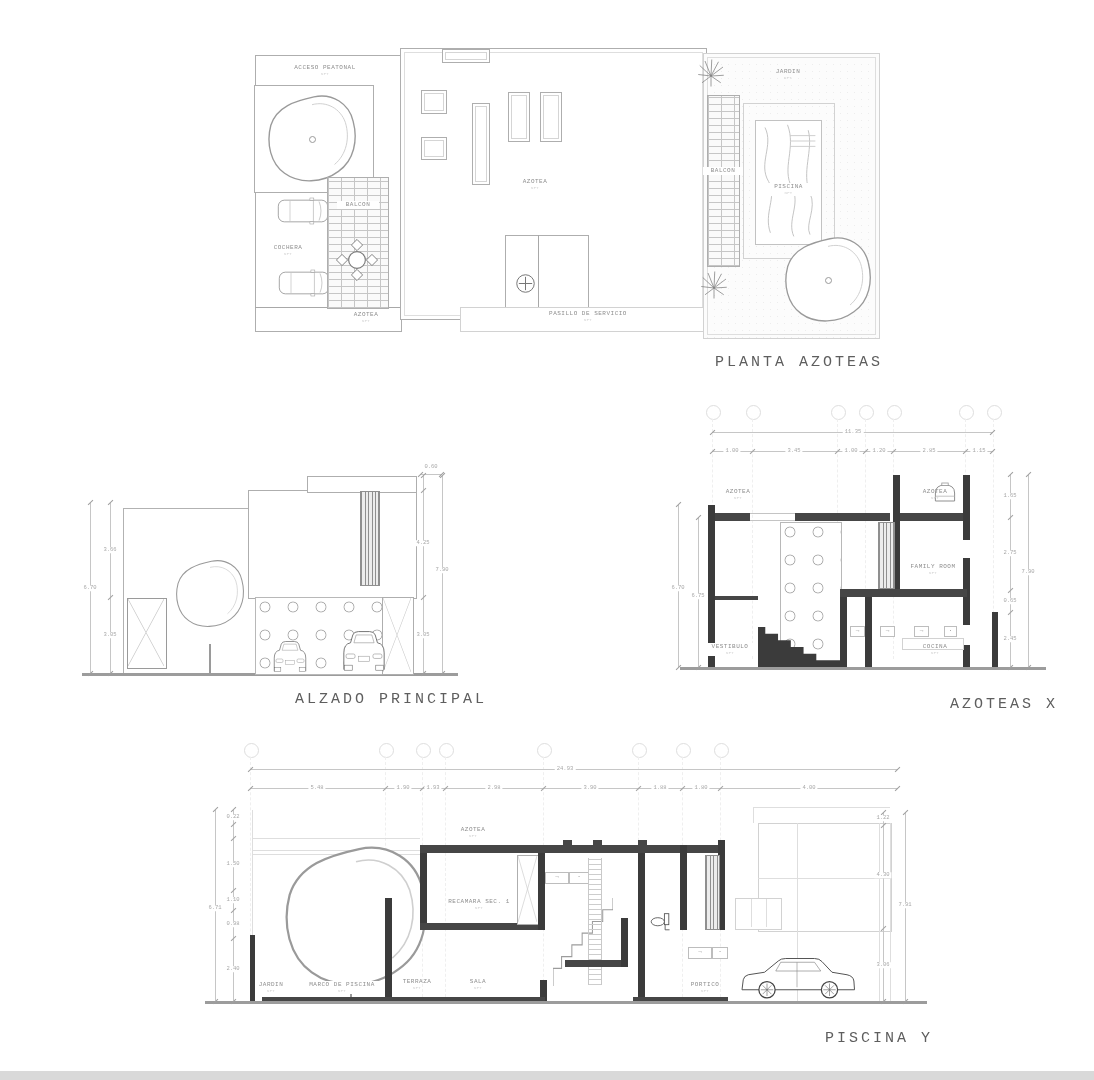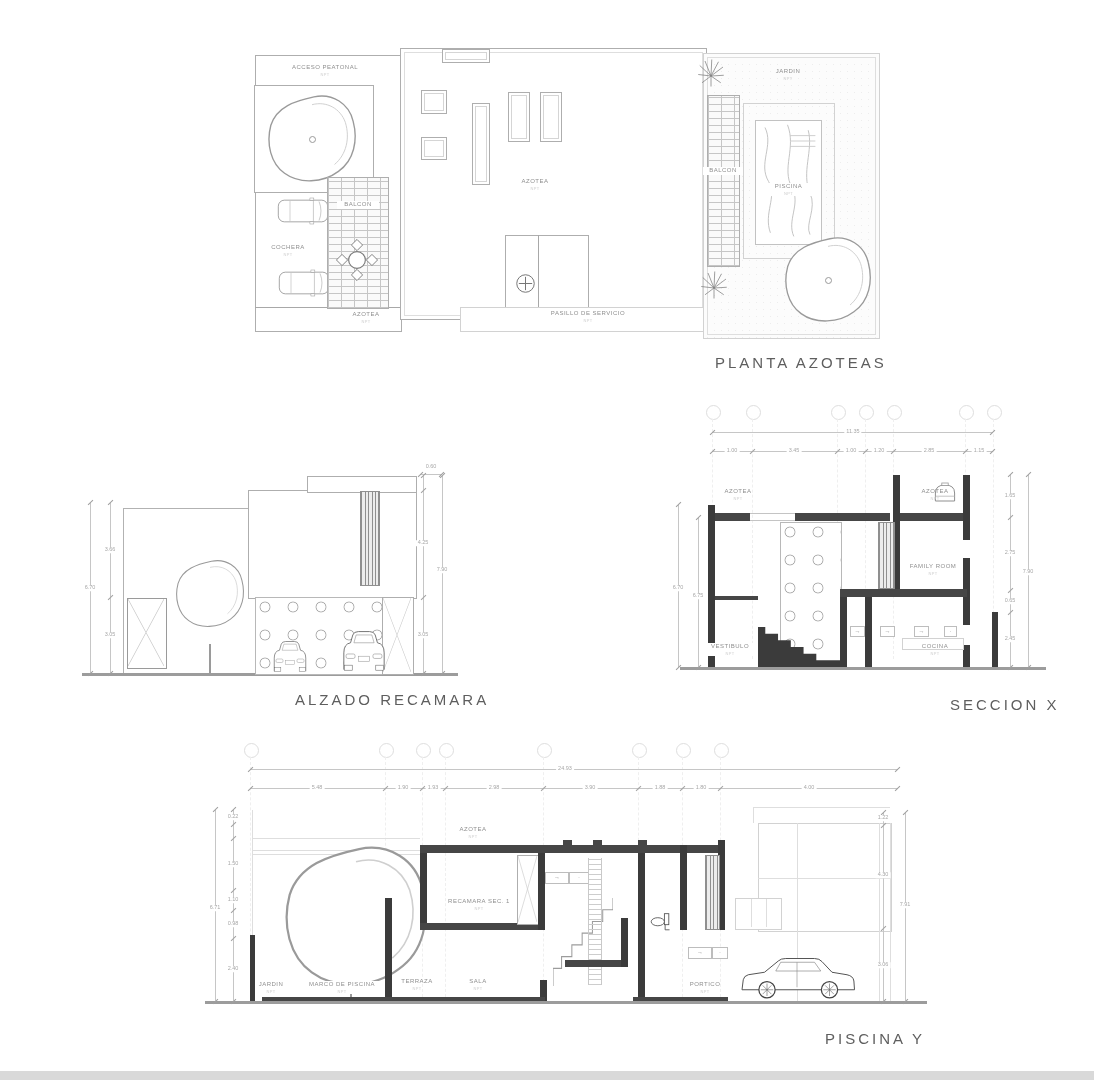--- a/index.html
+++ b/index.html
@@ -1,17 +1,17 @@
 <!DOCTYPE html>
 <html><head>
 <meta charset="utf-8">
 <style>
   html,body{margin:0;padding:0;background:#fff}
   #sheet{position:relative;width:1094px;height:1080px;background:#fff;overflow:hidden;
-         font-family:Liberation Sans, sans-serif}
+         font-family:Liberation Mono, monospace}
   .abs{position:absolute}
   .grp{position:absolute}
   
   .lbl{position:absolute;font-size:6px;line-height:1.25;letter-spacing:.5px;color:#8f8f8f;
        text-align:center;white-space:nowrap}
   .lbl .sub{display:block;font-size:4px;color:#cfcfcf;letter-spacing:.3px}
   .chipbg{background:#fff;padding:0 1px}
   .ttl{position:absolute;font-size:15px;letter-spacing:3px;color:#5e5e5e;white-space:nowrap}
   
   .dimh{position:absolute;height:0;border-top:1px solid #c6c6c6}
@@ -276,21 +276,21 @@
     <div class="dtx" style="left:30px;top:177px">3.05</div>
     <div class="dimh" style="left:340px;top:16px;width:22px"></div>
     <div class="dtx" style="left:351px;top:9px">0.60</div>
     <div class="dimv" style="left:343px;top:18px;height:197px"></div>
     <div class="tick" style="left:340px;top:32px"></div>
     <div class="tick" style="left:340px;top:139px"></div>
     <div class="dtx" style="left:343px;top:85px">4.25</div>
     <div class="dtx" style="left:343px;top:177px">3.05</div>
     <div class="dimv" style="left:362px;top:18px;height:197px"></div>
     <div class="dtx" style="left:362px;top:112px">7.90</div>
-    <div class="ttl" style="left:215px;top:233px">ALZADO RECAMARA</div>
+    <div class="ttl" style="left:215px;top:233px">ALZADO PRINCIPAL</div>
   </div>
 
   <div class="grp" style="left:668px;top:400px;width:392px;height:320px">
 
     <div class="gb" style="left:37.5px;top:5px"></div>
     <div class="gb" style="left:77.5px;top:5px"></div>
     <div class="gb" style="left:162.5px;top:5px"></div>
     <div class="gb" style="left:190.5px;top:5px"></div>
     <div class="gb" style="left:218.5px;top:5px"></div>
     <div class="gb" style="left:290.5px;top:5px"></div>
@@ -376,21 +376,21 @@
     <div class="dtx" style="left:342px;top:96px">1.65</div>
     <div class="dtx" style="left:342px;top:153px">2.75</div>
     <div class="dtx" style="left:342px;top:201px">0.65</div>
     <div class="dtx" style="left:342px;top:239px">2.45</div>
     <div class="dimv" style="left:360px;top:75px;height:192px"></div>
     <div class="dtx" style="left:360px;top:172px">7.90</div>
     <div class="dimv" style="left:10px;top:105px;height:162px"></div>
     <div class="dtx" style="left:10px;top:188px">6.70</div>
     <div class="dimv" style="left:30px;top:118px;height:149px"></div>
     <div class="dtx" style="left:30px;top:196px">6.75</div>
-    <div class="ttl" style="left:282px;top:296px">SECCION X</div>
+    <div class="ttl" style="left:282px;top:296px">AZOTEAS X</div>
   </div>
 
   <div class="grp" style="left:205px;top:738px;width:740px;height:320px">
 
     <div class="gb" style="left:38.5px;top:5px"></div>
     <div class="gb" style="left:173.5px;top:5px"></div>
     <div class="gb" style="left:210.5px;top:5px"></div>
     <div class="gb" style="left:233.5px;top:5px"></div>
     <div class="gb" style="left:331.5px;top:5px"></div>
     <div class="gb" style="left:426.5px;top:5px"></div>

